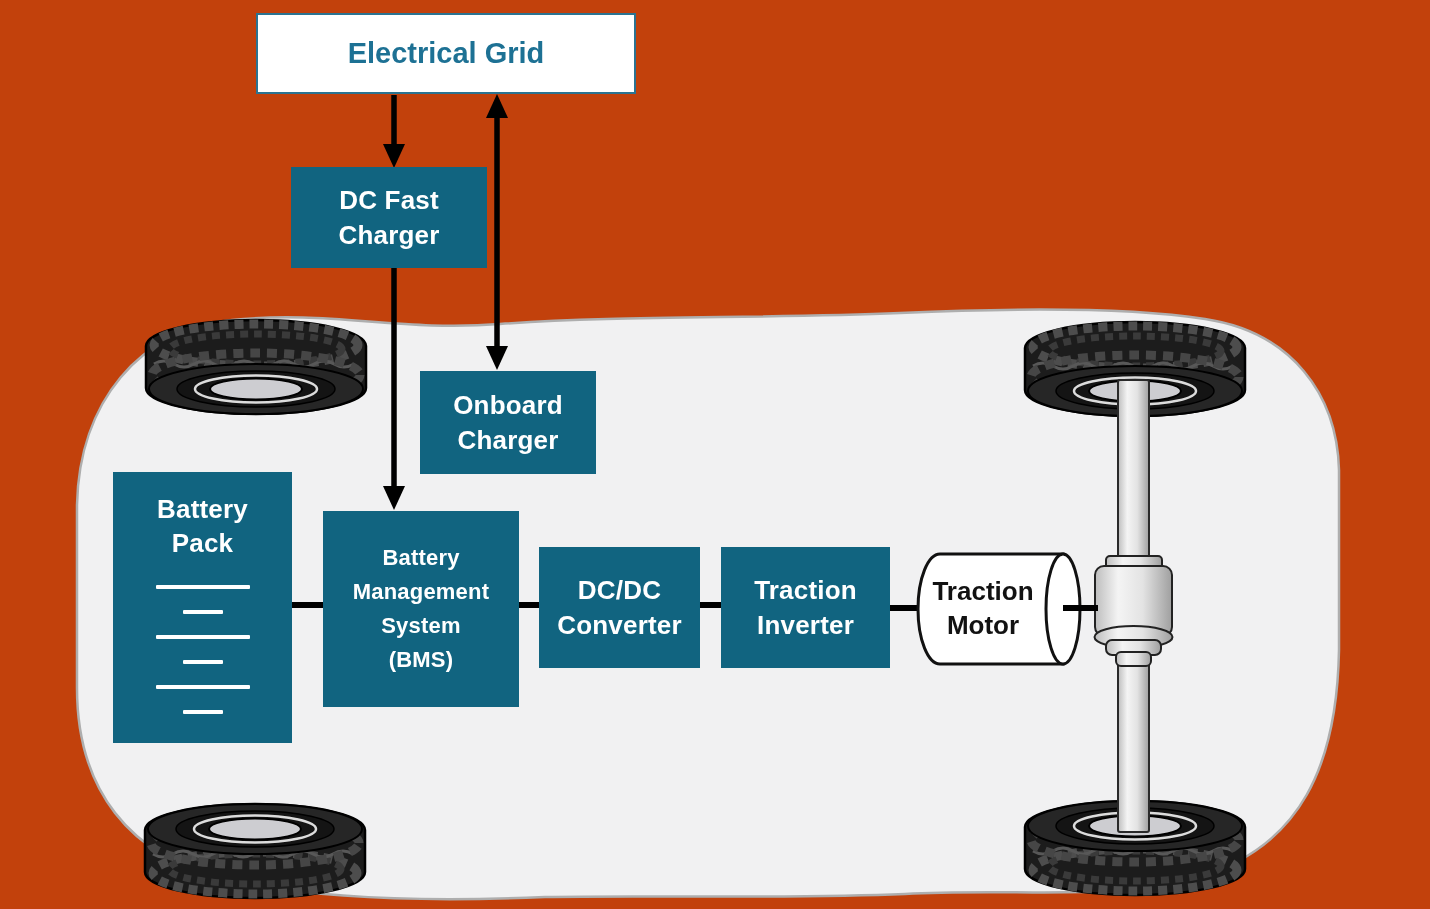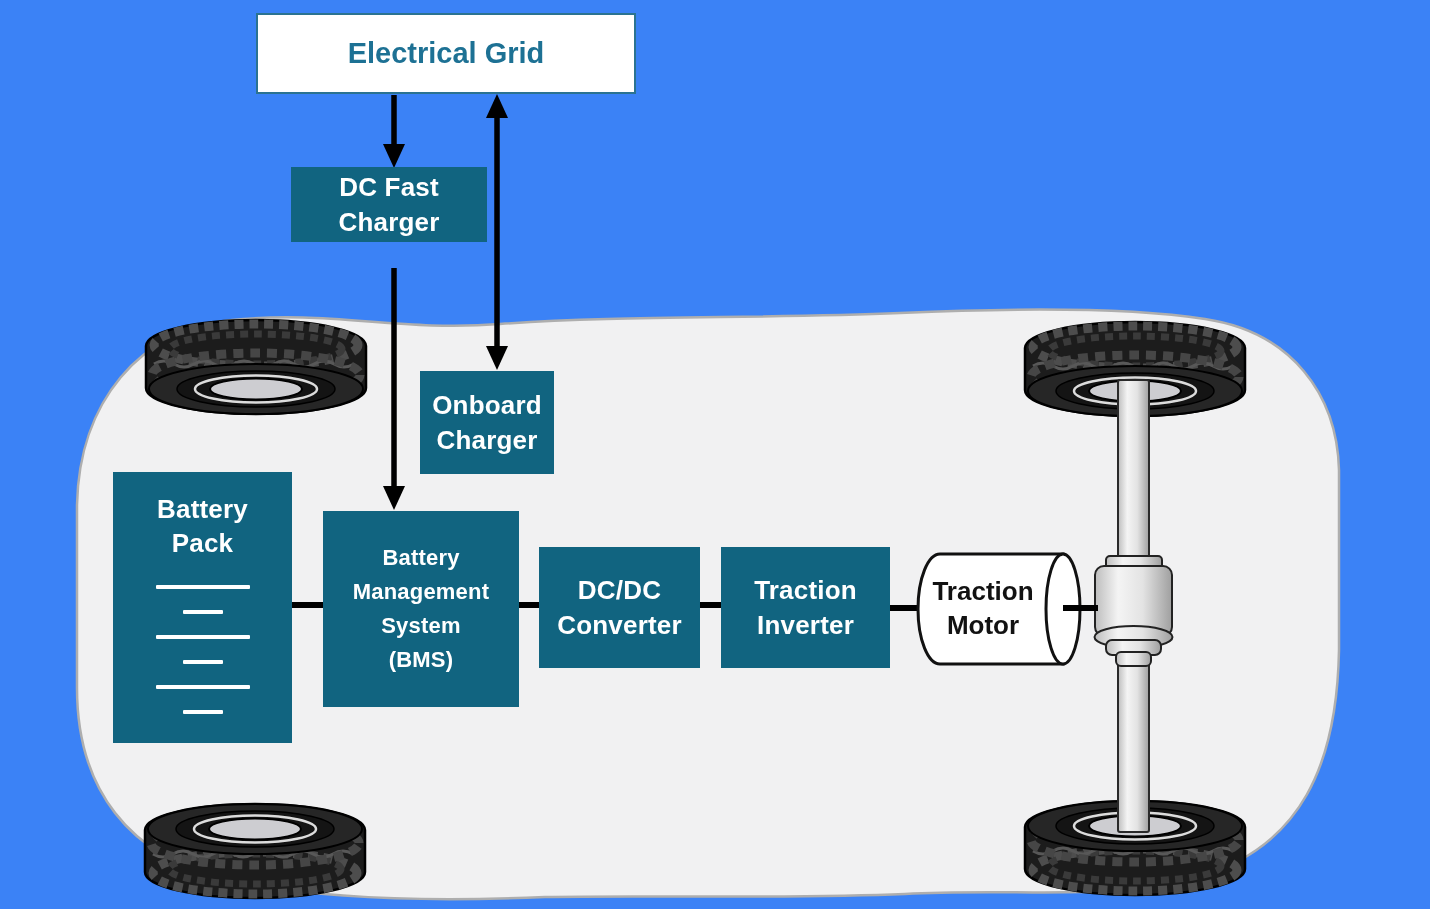--- a/index.html
+++ b/index.html
@@ -1,19 +1,19 @@
 <!DOCTYPE html>
 <html><head>
 <meta charset="utf-8">
 <style>
   html,body{margin:0;padding:0;background:#ffffff;}
   #stage{
     position:relative;
     width:1430px;height:909px;
-    background:#3b82f6;
+    background:#c2410c;
     font-family:"Liberation Sans", sans-serif;
     overflow:hidden;
   }
   #artwork{position:absolute;left:0;top:0;z-index:1;}
   .node{
     position:absolute;
     display:flex;align-items:center;justify-content:center;
     text-align:center;
     background:#116480;
     color:#ffffff;
@@ -40,22 +40,22 @@
     display:flex;align-items:center;justify-content:center;
     text-align:center;
     color:#121212;
     font-weight:700;
     white-space:pre-line;
     z-index:6;
     line-height:1.3;
     background:transparent;
   }
   #node-electrical-grid{left:256px;top:13px;width:380px;height:81px;}
-  #node-dc-fast-charger{left:291px;top:167px;width:196px;height:75px;font-size:26px;}
-  #node-onboard-charger{left:420px;top:371px;width:134px;height:103px;font-size:26px;}
+  #node-dc-fast-charger{left:291px;top:167px;width:196px;height:101px;font-size:26px;}
+  #node-onboard-charger{left:420px;top:371px;width:176px;height:103px;font-size:26px;}
   #node-battery-pack{
     left:113px;top:472px;width:179px;height:271px;font-size:26px;
     flex-direction:column;justify-content:flex-start;padding-top:20px;box-sizing:border-box;
   }
   #node-bms{left:323px;top:511px;width:196px;height:196px;font-size:22px;line-height:1.55;}
   #node-dcdc{left:539px;top:547px;width:161px;height:121px;font-size:26px;text-align:center;}
   #node-inverter{left:721px;top:547px;width:169px;height:121px;font-size:26px;}
   #node-motor-label{left:908px;top:558px;width:150px;height:102px;font-size:26px;}
   .battery-cells{margin-top:24px;display:flex;flex-direction:column;align-items:center;}
   .cell-line{background:#ffffff;height:4px;border-radius:1px;margin-bottom:21px;}

